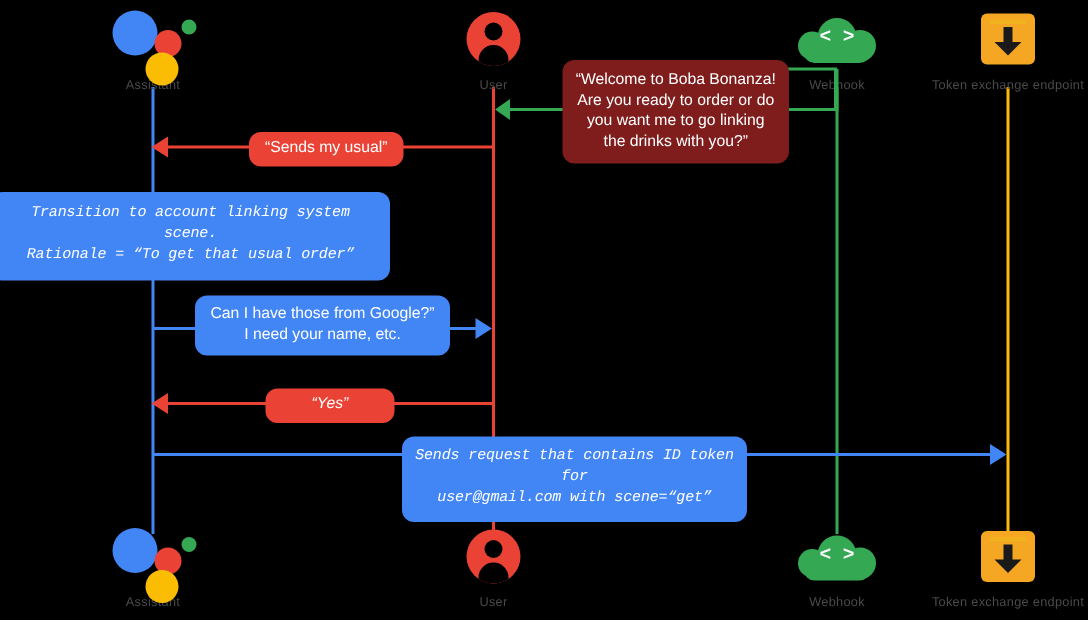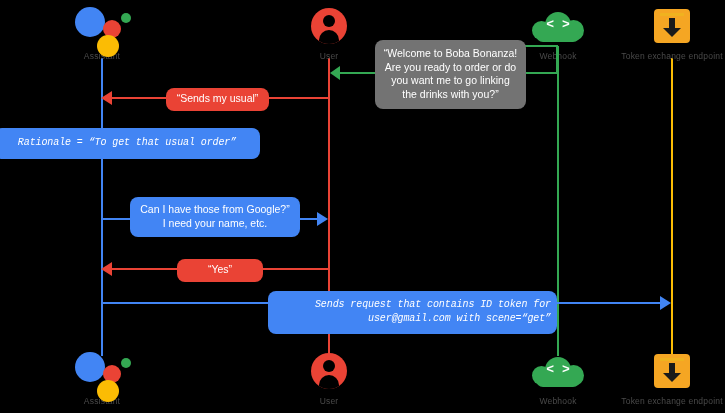--- a/index.html
+++ b/index.html
@@ -139,21 +139,21 @@
 
   
   .bubble {
     position: absolute;
     box-sizing: border-box;
     border-radius: 8px;
     text-align: center;
     color: #ffffff;
     z-index: 4;
   }
-  .bubble-green  { background: #737373; }
+  .bubble-green  { background: #7f1d1d; }
   .bubble-red    { background: #ea4335; }
   .bubble-blue   { background: #4285f4; }
   .bubble-chat   { font-size: 10.5px; line-height: 13.5px; font-family: "Liberation Sans", sans-serif; }
   .bubble-mono   {
     font-size: 10px;
     line-height: 14px;
     font-style: italic;
     font-family: "Liberation Mono", monospace;
     letter-spacing: -0.1px;
   }
@@ -290,36 +290,37 @@
     <div>the drinks with you?”</div>
   </div>
 
   <div class="arrow-line c-red" style="left:110px; top:97px; width:220px;"></div>
   <div class="arrow-head ah-left" style="left:101px; top:91px; border-right:11px solid #ea4335;"></div>
   <div class="bubble bubble-red bubble-chat" style="left:166px; top:88px; width:103px; padding:4px 6px 5px 6px;">
     <div>“Sends my usual”</div>
   </div>
 
   <div class="bubble bubble-blue bubble-mono" style="left:-6px; top:128px; width:266px; padding:8px 7px 9px 7px;">
+    <div>Transition to account linking system scene.</div>
     <div>Rationale = “To get that usual order”</div>
   </div>
 
   <div class="arrow-line c-blue" style="left:102px; top:218px; width:218px;"></div>
   <div class="arrow-head ah-right" style="left:317px; top:212px; border-left:11px solid #4285f4;"></div>
   <div class="bubble bubble-blue bubble-chat" style="left:130px; top:197px; width:170px; padding:6px 6px 7px 6px;">
     <div>Can I have those from Google?”</div>
     <div>I need your name, etc.</div>
   </div>
 
   <div class="arrow-line c-red" style="left:110px; top:268px; width:220px;"></div>
   <div class="arrow-head ah-left" style="left:101px; top:262px; border-right:11px solid #ea4335;"></div>
-  <div class="bubble bubble-red bubble-chat" style="left:177px; top:259px; width:86px; padding:4px 6px 5px 6px;">
+  <div class="bubble bubble-red bubble-chat" style="left:177px; top:259px; width:86px; padding:4px 6px 5px 6px;font-style:italic;">
     <div>“Yes”</div>
   </div>
 
   <div class="arrow-line c-blue" style="left:102px; top:302px; width:562px;"></div>
   <div class="arrow-head ah-right" style="left:660px; top:296px; border-left:11px solid #4285f4;"></div>
-  <div class="bubble bubble-blue bubble-mono" style="left:268px; top:291px; width:289px; padding:7px 6px 8px 6px;text-align:right;">
+  <div class="bubble bubble-blue bubble-mono" style="left:268px; top:291px; width:230px; padding:7px 6px 8px 6px;">
     <div>Sends request that contains ID token for</div>
     <div>user@gmail.com with scene=“get”</div>
   </div>
 
 </div>
 
 </body></html>

